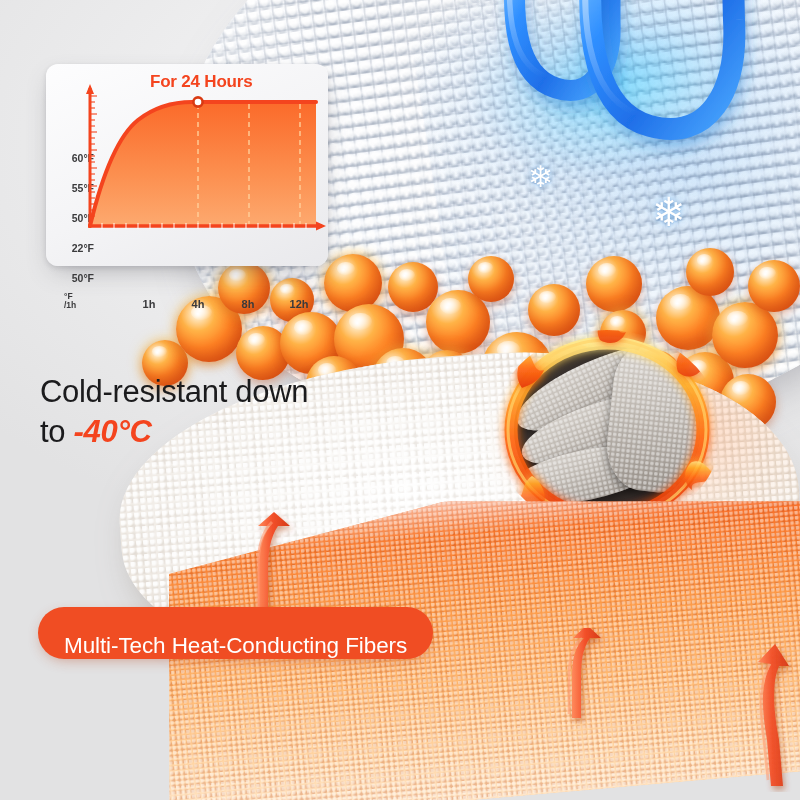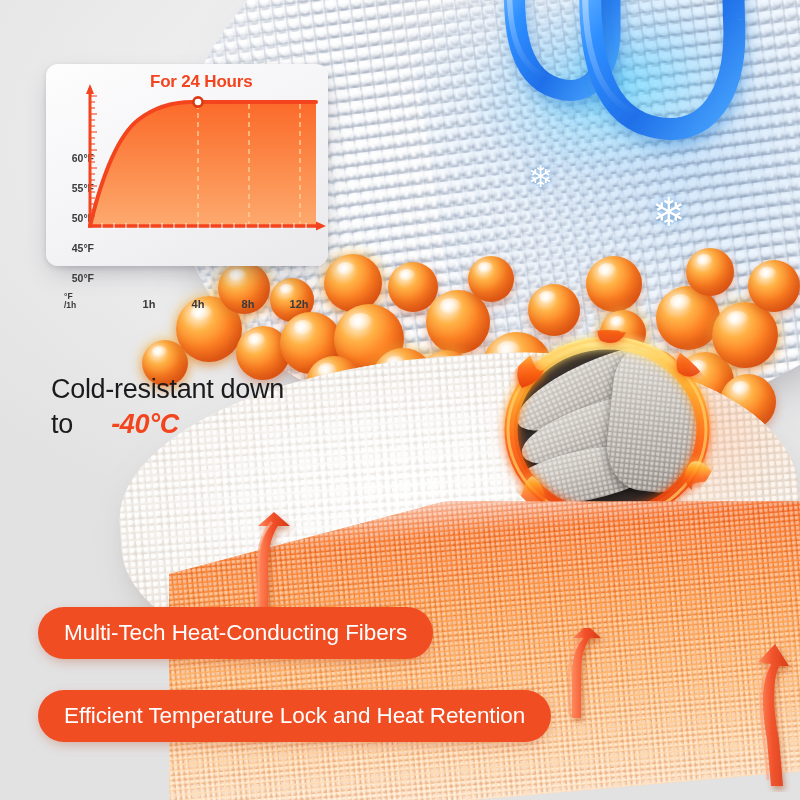--- a/index.html
+++ b/index.html
@@ -180,31 +180,31 @@
     position:absolute; right:0; font-size:10.5px; font-weight:700; color:#3a3a3c;
     white-space:nowrap; text-align:right;
   }
   .xlab{
     position:absolute; font-size:11px; font-weight:700; color:#3a3a3c;
     white-space:nowrap; transform:translateX(-50%);
   }
 
   
   .headline{
-    position:absolute; left:51px; top:372px; width:470px;
-    font-size:27px; font-weight:400; color:#1b1b1d;
+    position:absolute; left:40px; top:372px; width:470px;
+    font-size:31px; font-weight:400; color:#1b1b1d;
     line-height:1.30; letter-spacing:-.3px;
   }
   .headline .hot{
-    color:#f4441e; font-weight:700; font-style:italic;margin-left:31px;
+    color:#f4441e; font-weight:700; font-style:italic;
   }
 
   
   .pill{
-    position:absolute; display:flex; align-items:center;
+    position:absolute; display:flex; align-items:flex-end;
     background:#f04d23; color:#fff; border-radius:34px;
     font-size:22.5px; letter-spacing:-.1px; white-space:nowrap;
     box-shadow:0 4px 14px -4px rgba(180,60,20,.45);
   }
   .pill-1{ left:38px; top:607px; height:52px; padding:0 26px; }
   .pill-2{ left:38px; top:690px; height:52px; padding:0 26px; }
 </style>
 </head>
 <body>
 
@@ -372,21 +372,21 @@
       <path d="M23 158 L19 118 C14 84, 15 58, 25 42" fill="none" stroke="#ff9c74" stroke-width="2.8" opacity=".55"></path>
     </svg>
   </div>
 
   <div class="chart-card">
     <div class="chart-title">For 24 Hours</div>
 
     <div class="ylab" style="left:8px; top:88px;  width:40px;">60°F</div>
     <div class="ylab" style="left:8px; top:118px; width:40px;">55°F</div>
     <div class="ylab" style="left:8px; top:148px; width:40px;">50°F</div>
-    <div class="ylab" style="left:8px; top:178px; width:40px;">45°F</div>
+    <div class="ylab" style="left:8px; top:178px; width:40px;">22°F</div>
     <div class="ylab" style="left:8px; top:208px; width:40px;">50°F</div>
 
     <div style="position:absolute; left:18px; top:228px; font-size:8.5px; font-weight:700; color:#3a3a3c; line-height:1.1;">
       <div>°F</div>
       <div>/1h</div>
     </div>
 
     <div class="xlab" style="left:103px; top:234px;">1h</div>
     <div class="xlab" style="left:152px; top:234px;">4h</div>
     <div class="xlab" style="left:202px; top:234px;">8h</div>
@@ -466,17 +466,14 @@
   <div class="headline">
     <div>Cold-resistant down</div>
     <div>
       <span>to </span><span class="hot">-40°C</span>
     </div>
   </div>
 
   <div class="pill pill-1">
     <span>Multi-Tech Heat-Conducting Fibers</span>
   </div>
-  <div class="pill pill-2">
-    <span>Efficient Temperature Lock and Heat Retention</span>
-  </div>
 
 </div>
 
 </body></html>

